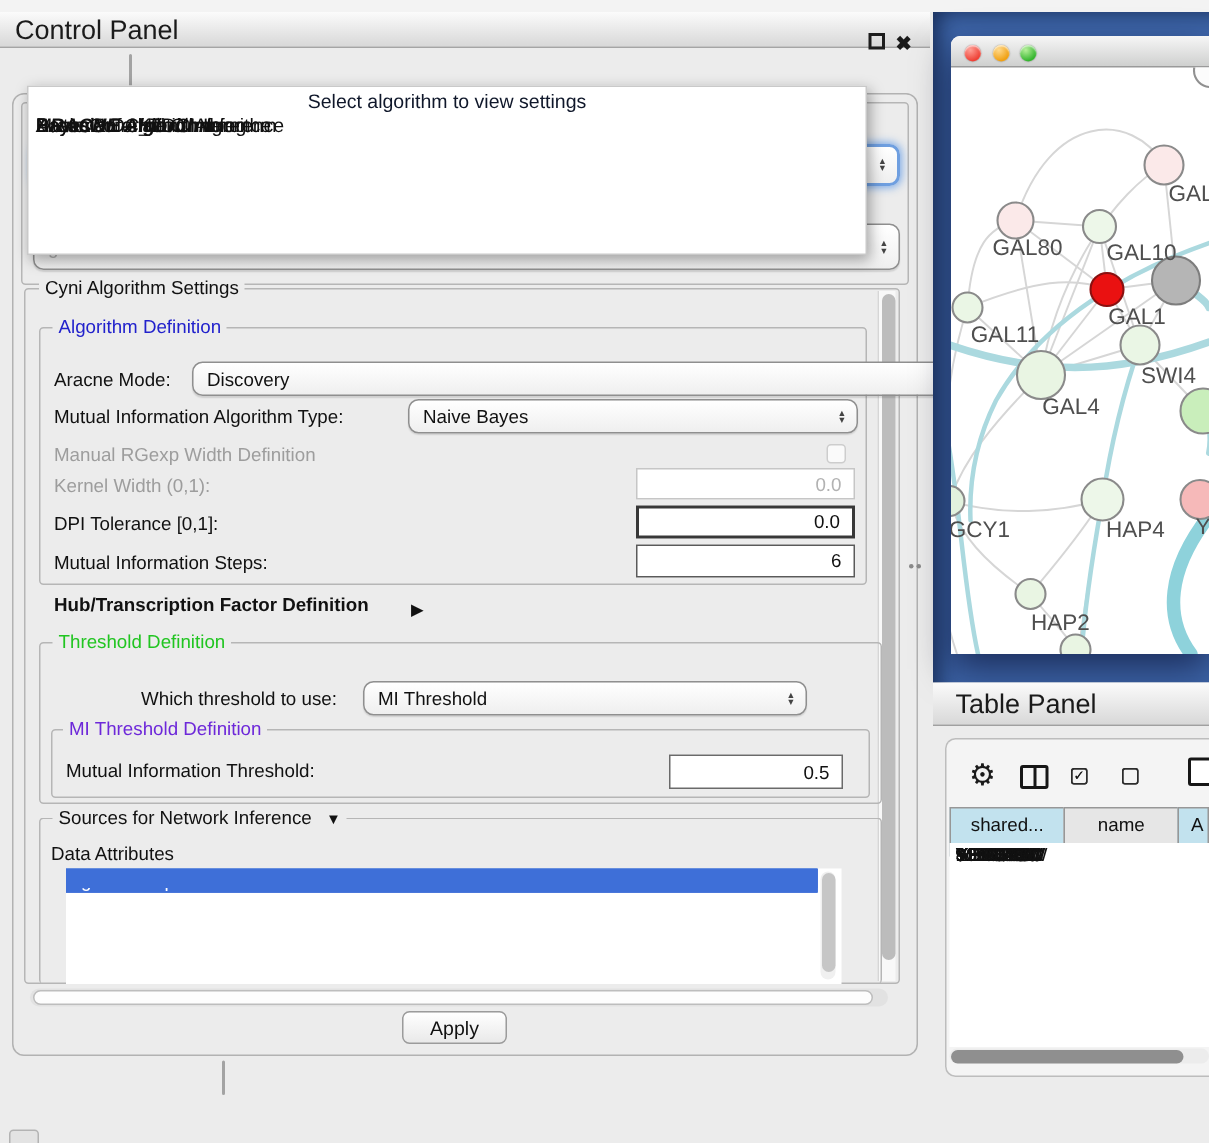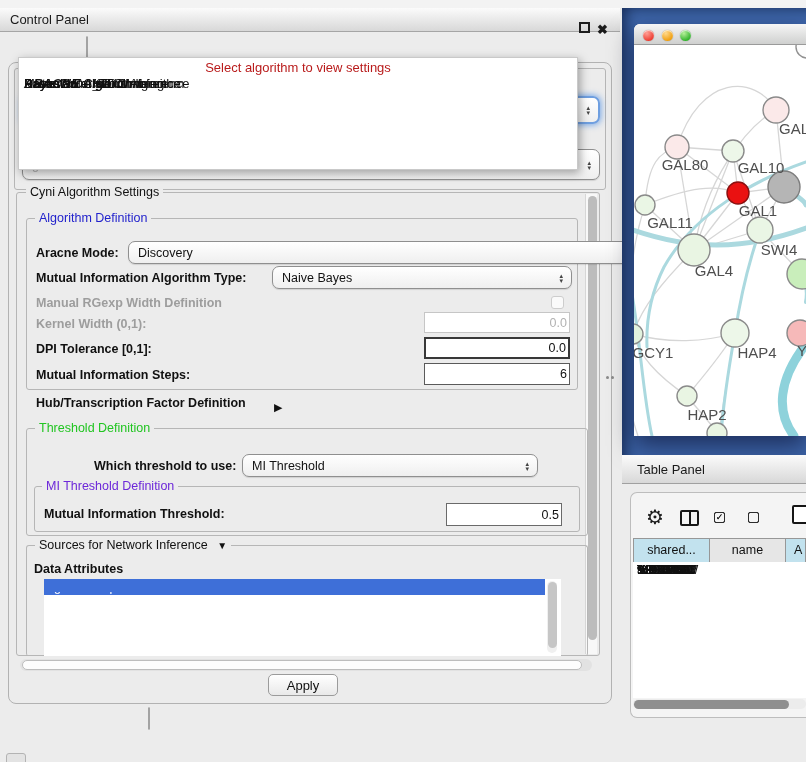--- a/index.html
+++ b/index.html
@@ -2,43 +2,43 @@
 <html><head>
 <meta charset="utf-8">
 <style>
   html,body{margin:0;padding:0;}
   #app{position:relative;width:806px;height:762px;background:#ececec;overflow:hidden;
        font-family:"Liberation Sans",sans-serif;color:#111;}
   #app *{box-sizing:border-box;position:absolute;}
 
   
   .titlebar{background:linear-gradient(#fbfbfb,#d8d8d8);border-bottom:1px solid #a5a5a5;}
-  .titlebar .tb-text{position:absolute;left:10px;top:0;font-size:13px;line-height:24px;color:#1a1a1a;}
+  .titlebar .tb-text{position:absolute;left:10px;top:0;font-size:18px;line-height:24px;color:#1a1a1a;}
   .groupbox{border:1px solid #b6b6b6;border-radius:3px;}
   .gb-title{position:absolute;top:-8px;background:#ececec;padding:0 4px;font-size:12.5px;white-space:nowrap;}
-  .flabel{font-size:12.5px;font-weight:bold;white-space:nowrap;}
+  .flabel{font-size:12.5px;font-weight:normal;white-space:nowrap;}
   .flabel.dis{color:#9d9d9d;}
   .combo{border:1px solid #8f8f8f;border-radius:7px;background:linear-gradient(#ffffff,#efefef);
          display:flex;align-items:center;font-size:12.5px;padding:0 9px;box-shadow:0 1px 1px rgba(0,0,0,.12);}
   .combo .cval{position:static;white-space:nowrap;}
   .combo .arrows{position:absolute;right:8px;top:50%;transform:translateY(-50%);
                  display:flex;flex-direction:column;color:#444;font-size:7px;line-height:5px;}
   .combo .arrows::before{content:"▴";} .combo .arrows::after{content:"▾";}
-  .field{background:#fff;font-size:12.5px;display:flex;align-items:center;justify-content:flex-end;padding:0 2px;}
+  .field{background:#fff;font-size:12.5px;display:flex;align-items:center;justify-content:flex-end;padding:0 8px;}
   .field .cval{position:static;}
   .tabbar{display:flex;height:23px;border:1px solid #a3a3a3;border-radius:5px;overflow:hidden;background:#fff;}
   .tab{position:static;display:flex;align-items:center;justify-content:center;gap:5px;
        padding:0 13px;font-size:13px;border-right:1px solid #a9a9a9;background:#fdfdfd;cursor:default;white-space:nowrap;}
   .tab:last-child{border-right:none;}
   .tab.selected{background:#8d8d8d;color:#fff;}
   .scroll-thumb{background:#bcbcbc;border-radius:5px;}
 
   
   .dd{background:#fff;border:1px solid #c9c9c9;box-shadow:2px 3px 9px rgba(0,0,0,.35);z-index:50;}
-  .dd-header{position:absolute;left:0;top:2px;width:100%;text-align:center;color:#b91c1c;font-size:13px;}
+  .dd-header{position:absolute;left:0;top:2px;width:100%;text-align:center;color:#0f172a;font-size:13px;}
   .dd-item{position:static;height:16px;line-height:16px;font-size:13px;padding-left:5px;white-space:nowrap;}
   .dd-item.bold{font-weight:bold;font-style:italic;}
 
   
   .attr-row{position:static;width:501px;height:16px;line-height:16px;background:#3e6fd8;color:#fff;
             font-size:12.5px;padding-left:10px;white-space:nowrap;}
   .attr-row.partial{height:13px;overflow:hidden;}
 
   
   .tl{width:11px;height:11px;border-radius:50%;top:6px;box-shadow:inset 0 1px 1px rgba(255,255,255,.7),0 0 1px rgba(0,0,0,.5);}

